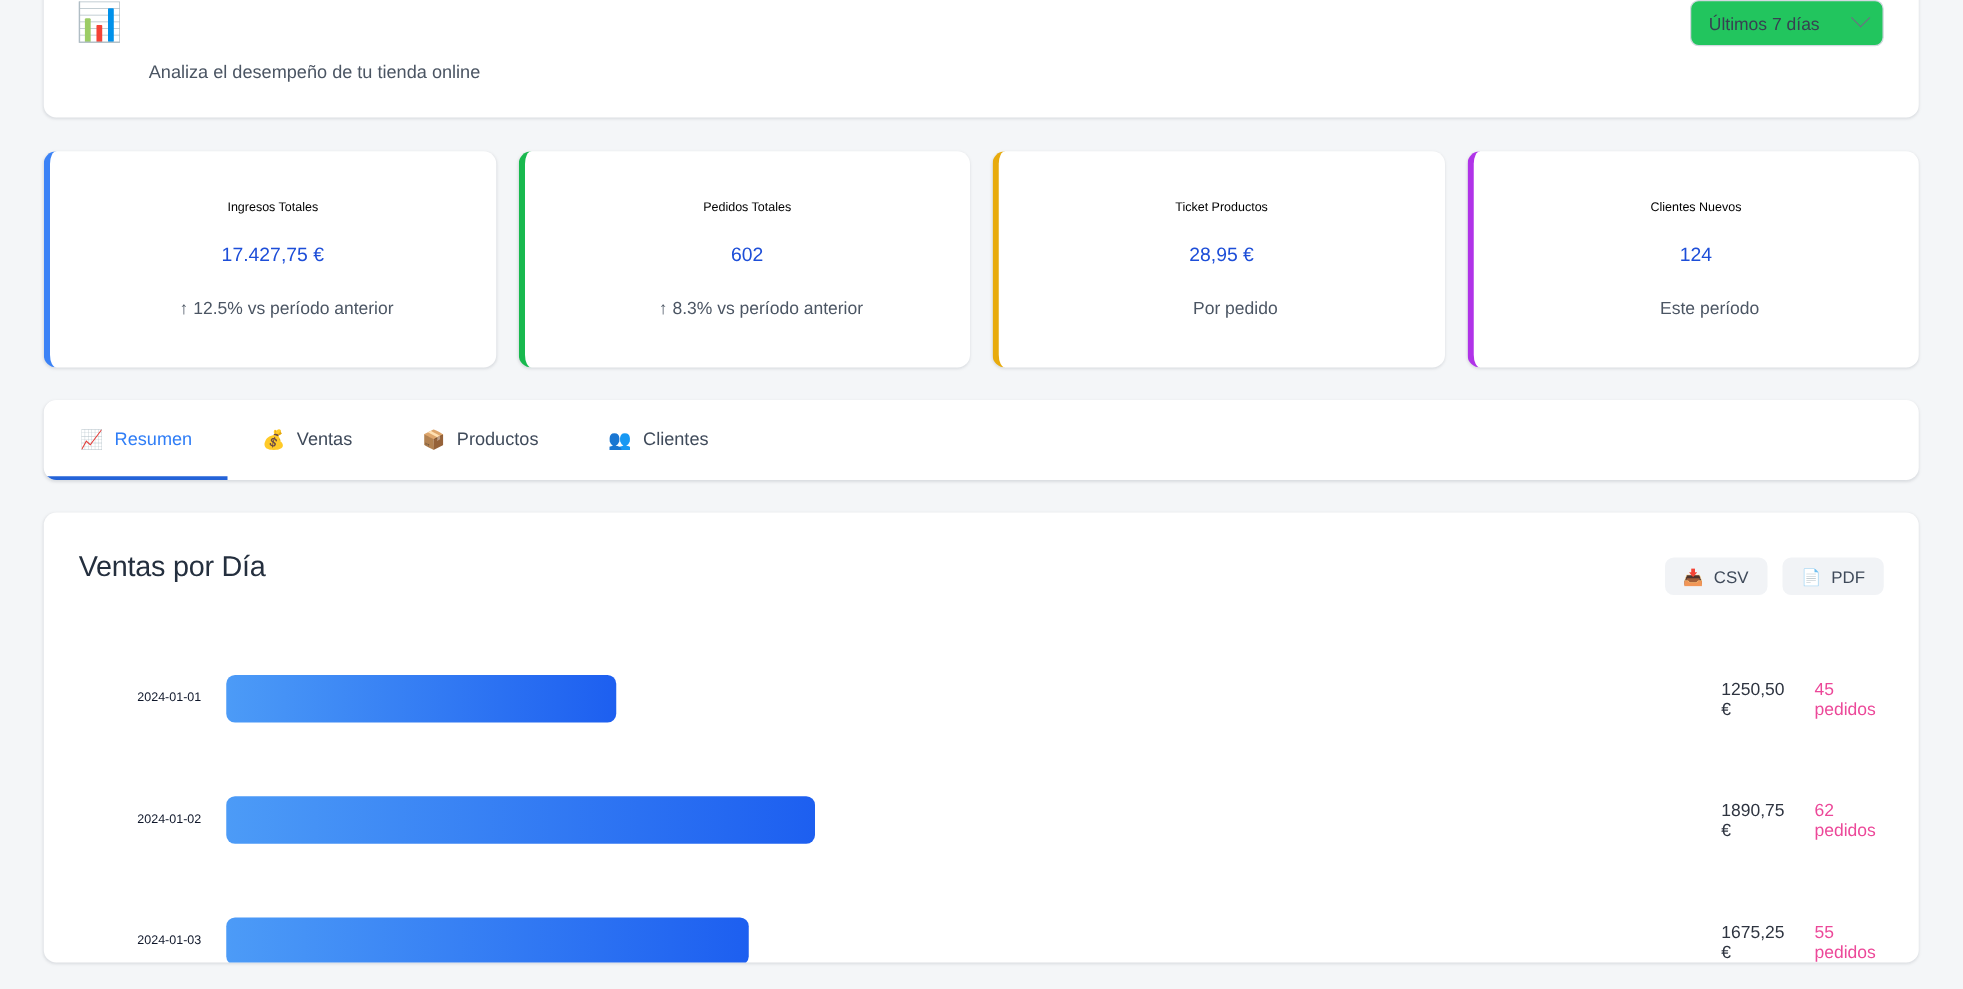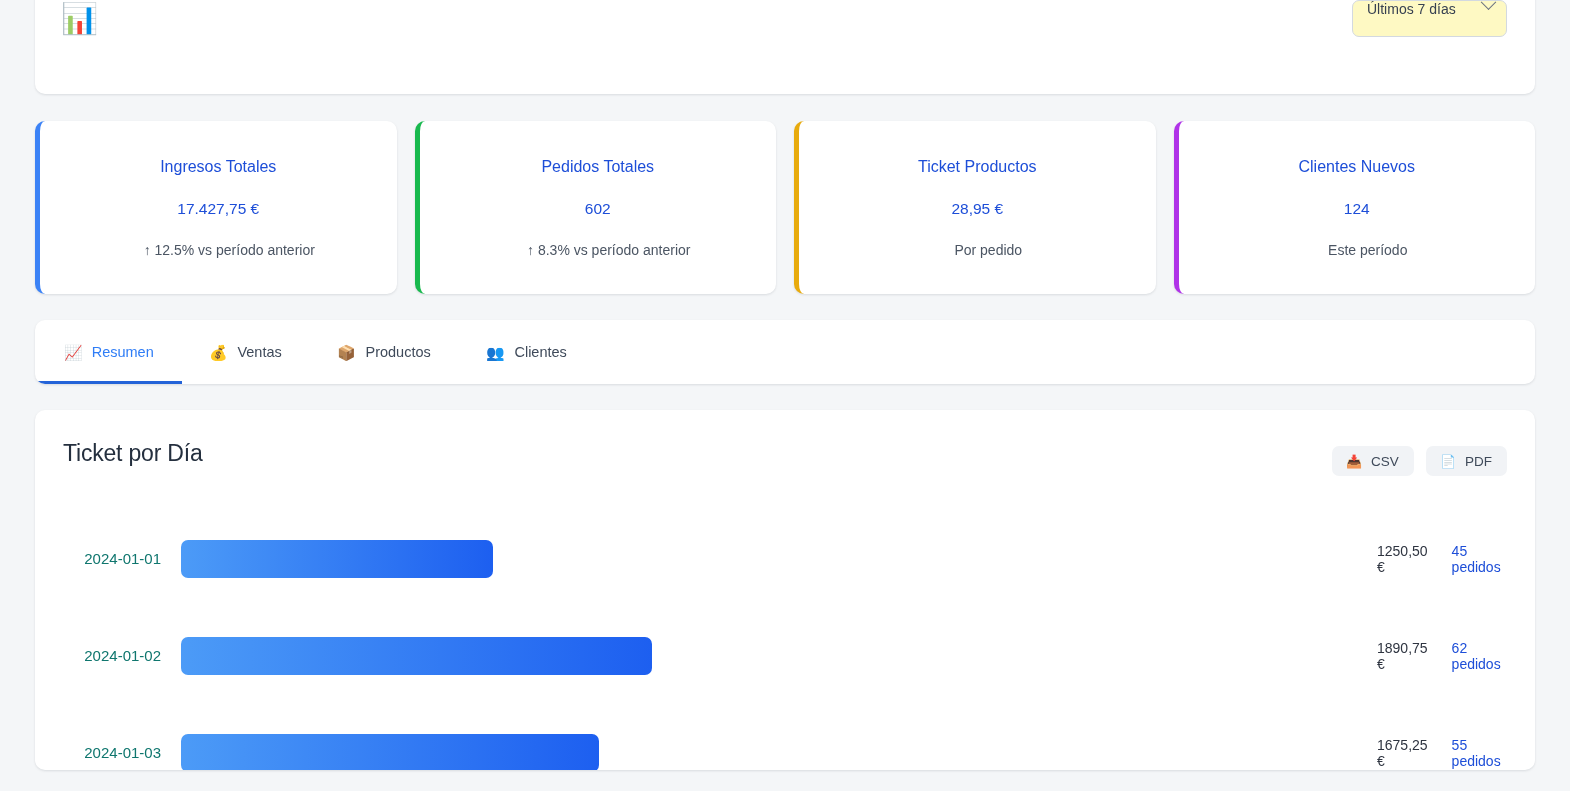--- a/index.html
+++ b/index.html
@@ -54,25 +54,25 @@
     margin-left: 58px;
     font-size: 14.5px;
     color: #4b5563;
   }
   .range-select {
     position: absolute;
     top: 12px;
     right: 28px;
     width: 155px;
     height: 37px;
-    background: #fef9c3;
+    background: #22c55e;
     border: 1px solid #d3d9e0;
     border-radius: 7px;
     display: flex;
-    align-items: flex-start;
+    align-items: center;
     justify-content: space-between;
     padding: 0 12px 0 14px;
     font-size: 14px;
     color: #374151;
     cursor: pointer;
     gap: 24px;
   }
   .chev {
     width: 11px; height: 11px;
     border-right: 1.7px solid #6b7280;
@@ -92,21 +92,21 @@
     background: #fff;
     border-radius: 10px;
     border-left: 5px solid #3b82f6;
     box-shadow: 0 1px 3px rgba(16,24,40,.08), 0 1px 2px rgba(16,24,40,.04);
     display: flex;
     flex-direction: column;
     align-items: center;
     justify-content: center;
     gap: 24px;
   }
-  .kpi-label { font-size: 16px; color: #1d4ed8; }
+  .kpi-label { font-size: 10px; color: #000000; }
   .kpi-value { font-size: 15.5px; color: #1d4ed8; }
   .kpi-sub   { font-size: 14px;   color: #4b5563; margin-left: 22px; }
 
   
   .tabs-card {
     margin-top: 26px;
     background: #fff;
     border-radius: 10px;
     box-shadow: 0 1px 3px rgba(16,24,40,.08), 0 1px 2px rgba(16,24,40,.04);
     height: 64px;
@@ -174,22 +174,22 @@
   .bars { margin-top: 34px; }
   .bar-row {
     display: flex;
     align-items: center;
     height: 97px;
   }
   .bar-date {
     width: 118px;
     text-align: right;
     padding-right: 20px;
-    font-size: 15px;
-    color: #0f766e;
+    font-size: 10px;
+    color: #0f172a;
     flex: none;
   }
   .bar-track {
     flex: 1;
     position: relative;
     height: 38px;
   }
   .bar-fill {
     height: 38px;
     border-radius: 7px;
@@ -198,31 +198,32 @@
   .bar-meta {
     width: 130px;
     flex: none;
     display: flex;
     flex-direction: row;
     align-items: flex-end;
     gap: 24px;
     font-size: 14px;
     color: #2e3440;
   }
-  .bar-meta .pedidos { color: #1d4ed8; }
+  .bar-meta .pedidos { color: #ec4899; }
 </style>
 </head>
 <body>
 
 <div class="page">
 
   <div class="header-card">
     <div class="header-title-row">
       <span class="title-icon">📊</span>
     </div>
+    <div class="page-subtitle">Analiza el desempeño de tu tienda online</div>
 
     <div class="range-select">
       <span>Últimos 7 días</span>
       <span class="chev"></span>
     </div>
   </div>
 
   <div class="kpi-row">
 
     <div class="kpi-card" style="border-left-color:#3b82f6">
@@ -271,21 +272,21 @@
     <div class="tab">
       <span class="t-icon">👥</span>
       <span>Clientes</span>
     </div>
 
   </div>
 
   <div class="chart-card">
 
     <div class="chart-head">
-      <div class="chart-title">Ticket por Día</div>
+      <div class="chart-title">Ventas por Día</div>
       <div class="export-group">
         <button class="export-btn">
           <span class="e-icon">📥</span>
           <span>CSV</span>
         </button>
         <button class="export-btn">
           <span class="e-icon">📄</span>
           <span>PDF</span>
         </button>
       </div>

